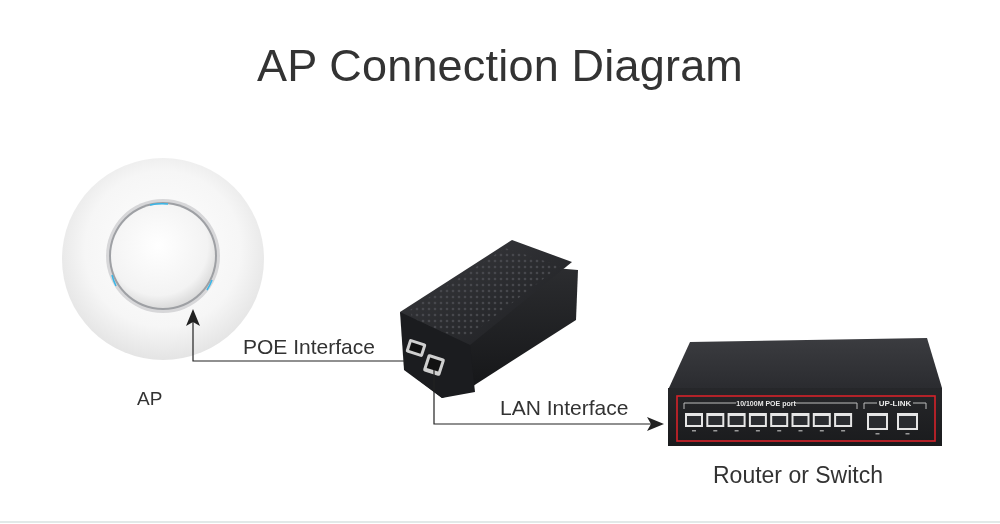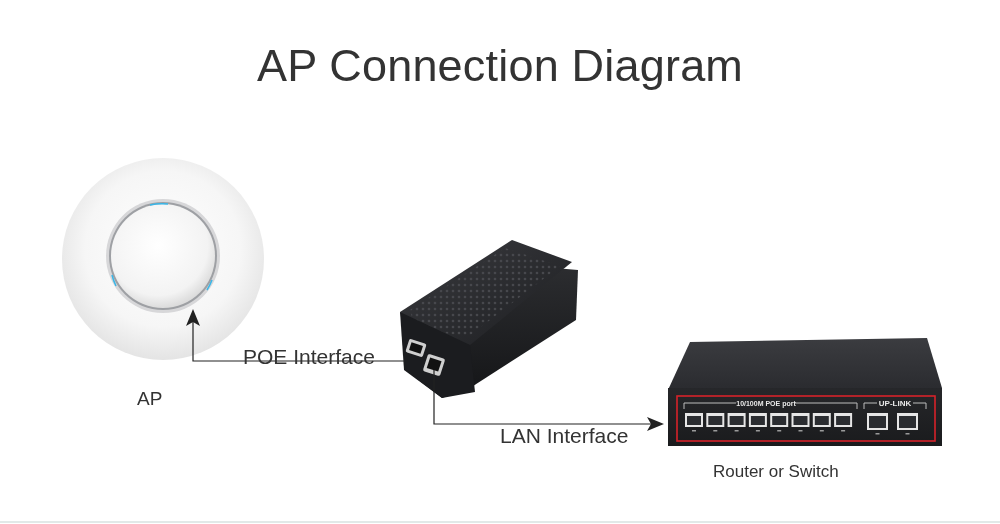--- a/index.html
+++ b/index.html
@@ -136,18 +136,18 @@
   <g>
     <polyline points="405,361 193,361 193,320" fill="none" stroke="#222" stroke-width="1.2"></polyline>
     <path d="M 186 326 L 193 309 L 200 326 L 193 322 Z" fill="#222"></path>
   </g>
   <g>
     <polyline points="434,370 434,424 652,424" fill="none" stroke="#222" stroke-width="1.2"></polyline>
     <path d="M 647 417 L 664 424 L 647 431 L 651 424 Z" fill="#222"></path>
   </g>
 </svg>
 
-<div class="label" style="left:243px; top:345px;">POE Interface</div>
-<div class="label" style="left:500px; top:396px;margin-top:28px;">LAN Interface</div>
+<div class="label" style="left:243px; top:335px;">POE Interface</div>
+<div class="label" style="left:500px; top:396px;">LAN Interface</div>
 <div class="label" style="left:137px; top:388px; font-size:19px;">AP</div>
-<div class="label" style="left:713px; top:462px; font-size:17px;">Router or Switch</div>
+<div class="label" style="left:713px; top:462px; font-size:23px;">Router or Switch</div>
 
 <div class="bottom-rule"></div>
 
 </body></html>

